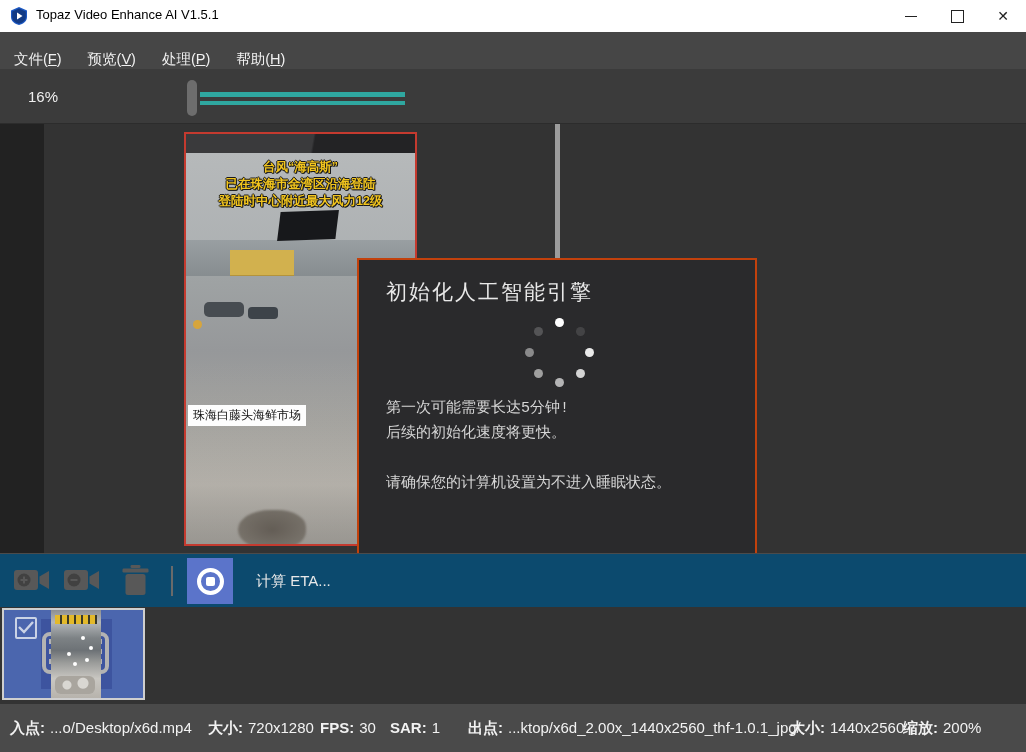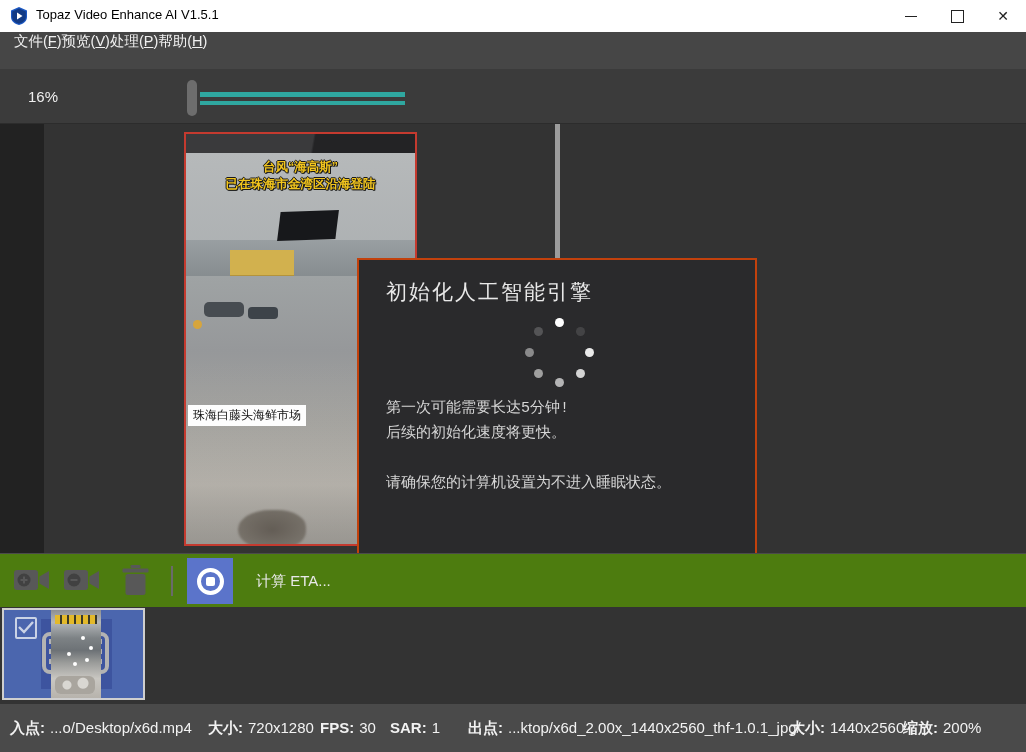--- a/index.html
+++ b/index.html
@@ -11,21 +11,21 @@
   .logo{position:absolute;left:10px;top:7px;width:18px;height:18px;}
   .title{position:absolute;left:36px;top:7px;font-size:13px;color:#000;}
   .wctrls{position:absolute;right:0;top:0;height:32px;display:flex;}
   .wbtn{width:46px;height:32px;display:flex;align-items:center;justify-content:center;cursor:default;}
   .min-glyph{display:block;width:12px;height:0;border-top:1.6px solid #222;}
   .max-glyph{display:block;width:11px;height:11px;border:1.3px solid #222;}
   .close-glyph{font-size:14px;color:#222;line-height:1;}
 
   
   .menubar{position:absolute;left:0;top:32px;width:1026px;height:37px;background:#464646;
-           display:flex;align-items:flex-start;padding-left:14px;box-sizing:border-box;}
+           display:flex;align-items:flex-end;padding-left:14px;box-sizing:border-box;gap:26px;}
   .menu-item{color:#f0f0f0;font-size:14.5px;cursor:default;}
   .mkey{text-decoration:underline;}
 
   
   .toolbar{position:absolute;left:0;top:69px;width:1026px;height:55px;background:#3b3b3b;
            border-bottom:1px solid #2c2c2c;box-sizing:border-box;}
   .zoom-label{position:absolute;left:28px;top:19px;font-size:15px;color:#efefef;}
   .circle-btn{position:absolute;top:86px;width:27px;height:27px;}
   .slider{position:absolute;left:185px;top:75px;width:222px;height:44px;}
   .slider-handle{position:absolute;left:2px;top:5px;width:10px;height:36px;background:#6d6d6d;border-radius:5px;}
@@ -76,21 +76,21 @@
   .dialog{position:absolute;left:313px;top:134px;width:400px;height:299px;
           background:#2a2a2c;border:2px solid #c2410c;box-sizing:border-box;}
   .dialog-title{position:absolute;left:27px;top:18px;font-size:21px;color:#e8e8e8;
                 font-family:"Liberation Serif",serif;letter-spacing:2px;}
   .spin-dot{position:absolute;width:9px;height:9px;border-radius:50%;background:#fff;}
   .dialog-body{position:absolute;left:27px;top:136px;font-size:15px;line-height:25px;
                color:#d6d6d6;font-family:Liberation Mono, monospace;}
   .dlg-spacer{height:25px;}
 
   
-  .procbar{position:absolute;left:0;top:553px;width:1026px;height:56px;background:#4d7c0f;
+  .procbar{position:absolute;left:0;top:553px;width:1026px;height:56px;background:#0c4a6e;
            border-top:1px solid #4b4b4b;box-sizing:border-box;text-decoration:underline;}
   .pb-icon{position:absolute;top:13px;}
   .pb-divider{position:absolute;left:171px;top:12px;width:2px;height:30px;background:#6a6a6a;}
   .pb-stop{position:absolute;left:187px;top:4px;width:46px;height:46px;background:#5b74ca;
            display:flex;align-items:center;justify-content:center;}
   .pb-stop-ring{width:27px;height:27px;border:4.5px solid #fff;border-radius:50%;
                 display:flex;align-items:center;justify-content:center;box-sizing:border-box;}
   .pb-stop-square{width:9px;height:9px;background:#fff;border-radius:2px;}
   .pb-eta{position:absolute;left:256px;top:18px;font-size:15px;color:#e8e8e8;}
 
@@ -228,20 +228,21 @@
       <div class="v-mid"></div>
       <div class="v-car1"></div>
       <div class="v-car2"></div>
       <div class="v-light"></div>
       <div class="v-hangbox"></div>
       <div class="v-debris"></div>
       <div class="v-fog"></div>
       <div class="v-captions">
         <div>台风“海高斯”</div>
         <div>已在珠海市金湾区沿海登陆</div>
+        <div>登陆时中心附近最大风力12级</div>
       </div>
       <span class="v-tag">珠海白藤头海鲜市场</span>
     </div>
 
     <div class="dialog">
       <div class="dialog-title">初始化人工智能引擎</div>
       <div>
         <span class="spin-dot" style="left:196px;top:58px;opacity:1"></span>
         <span class="spin-dot" style="left:217px;top:67px;opacity:.12"></span>
         <span class="spin-dot" style="left:226px;top:88px;opacity:.9"></span>

